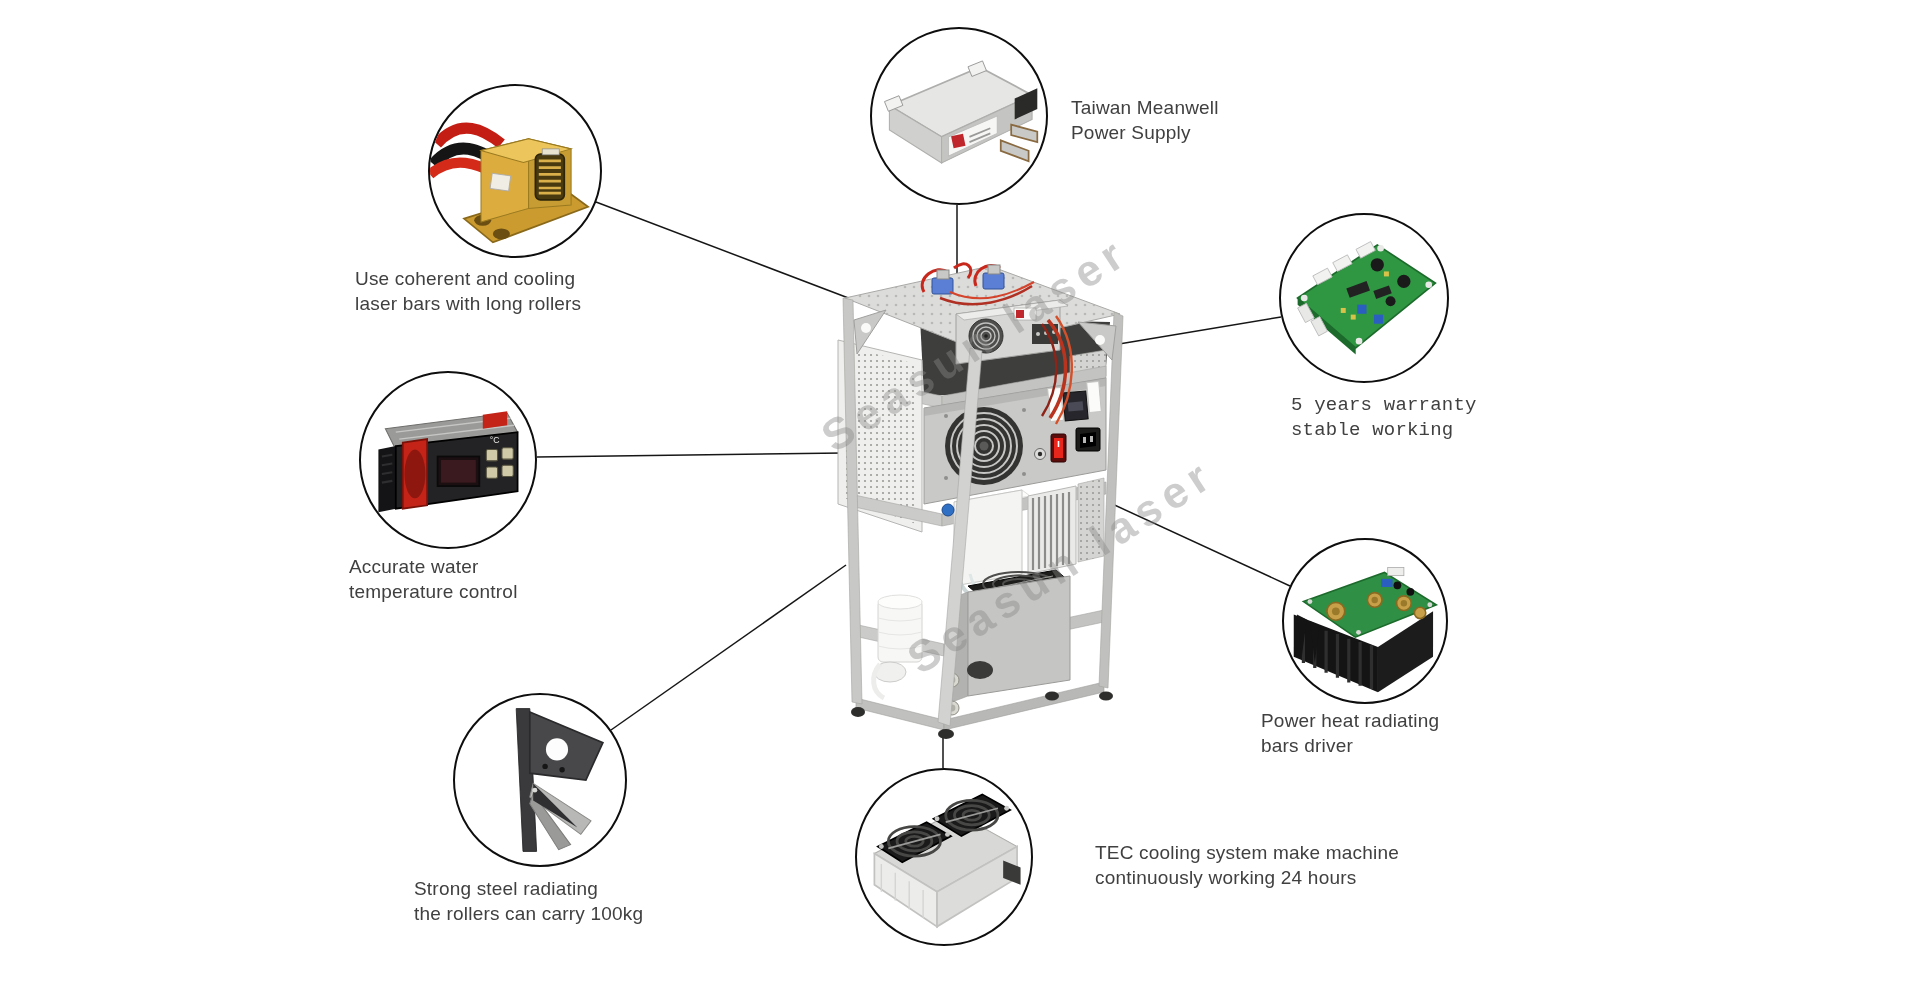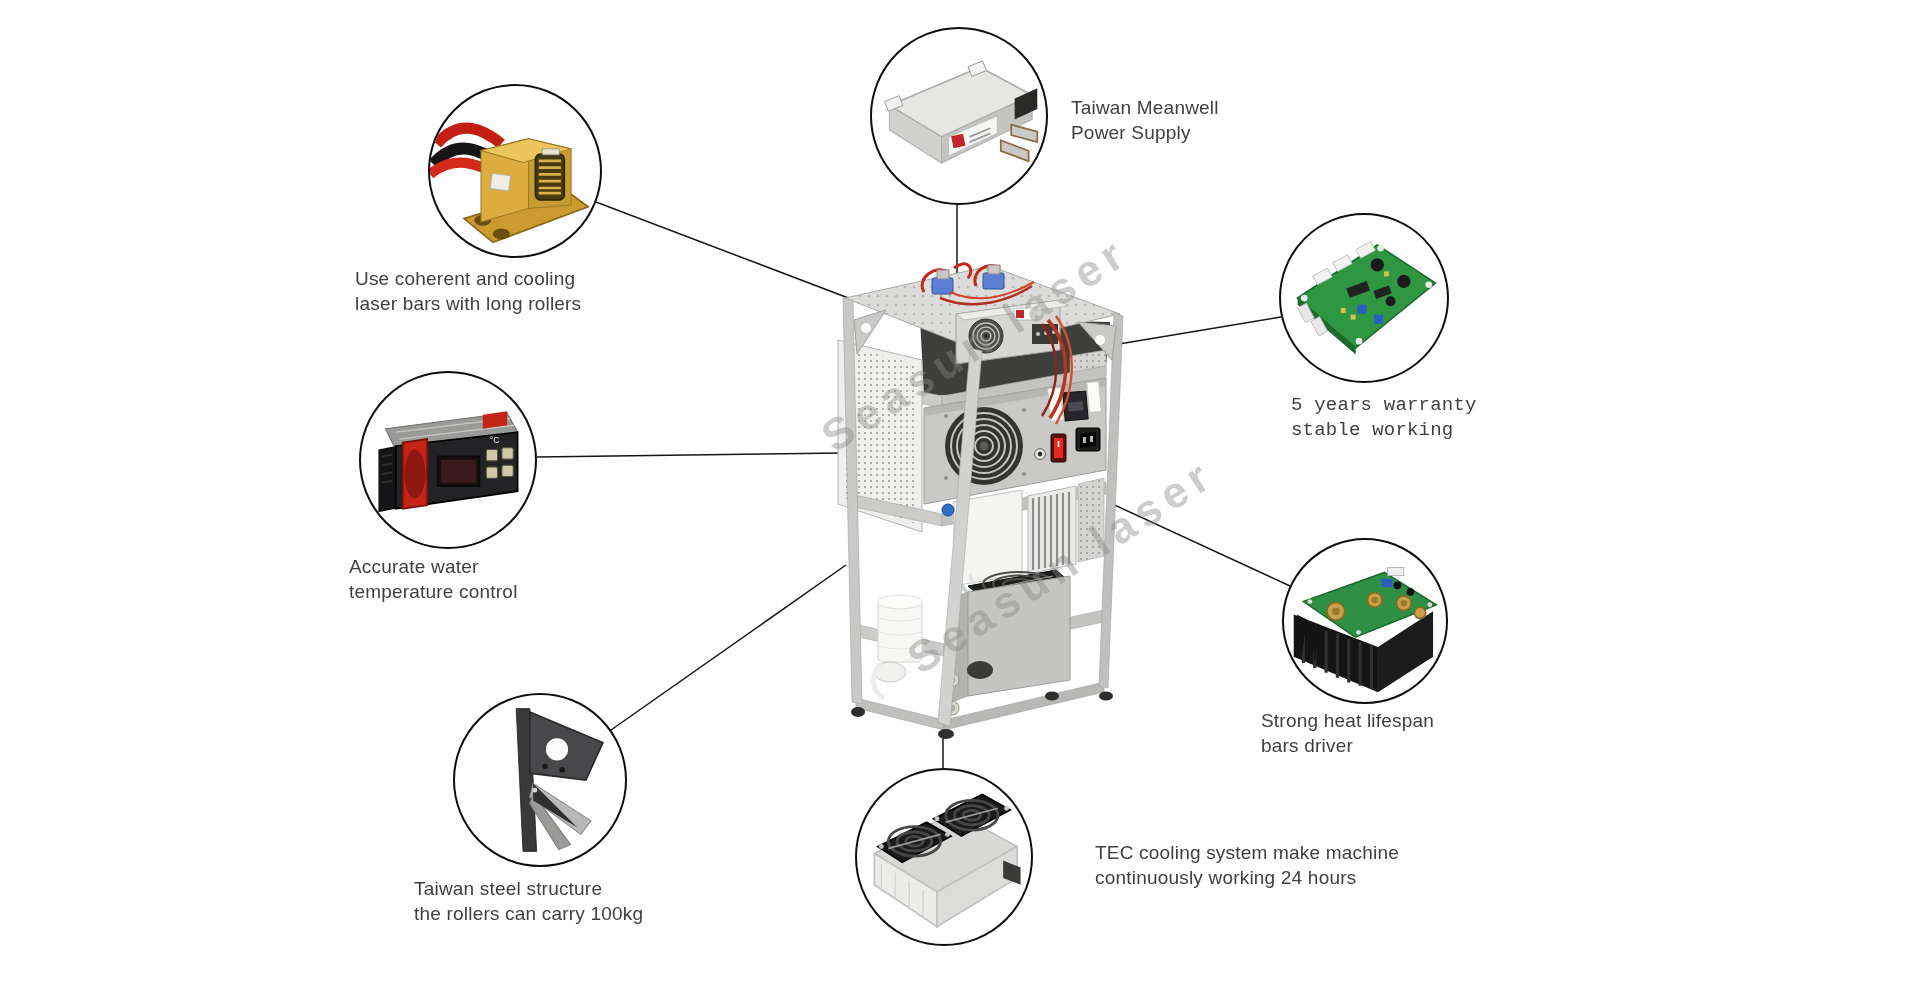--- a/index.html
+++ b/index.html
@@ -377,39 +377,39 @@
         <circle cx="78" cy="32" r="2.4" fill="#111111"></circle>
       <rect x="64" y="17" width="10" height="5" fill="#eeeeec" stroke="#aaa" stroke-width="0.5"></rect>
       <g fill="#d8d8d6">
           <circle cx="16" cy="38" r="1.5"></circle>
           <circle cx="46" cy="57" r="1.5"></circle>
           <circle cx="90" cy="40" r="1.5"></circle>
         </g>
     </svg>
   </div>
   <div class="callout-label" style="left:1261px;top:708px;">
-    <div>Strong heat lifespan</div>
+    <div>Power heat radiating</div>
     <div>bars driver</div>
   </div>
 
   <div class="callout-circle" style="left:453px;top:693px;width:174px;height:174px;">
     <svg viewBox="0 0 100 100">
       <polygon points="36,8 44,8 48,92 40,92" fill="#3a3a3c" stroke="#242426" stroke-width="0.5"></polygon>
       <polygon points="44,10 87,28 77,50 44,46" fill="#48484a" stroke="#2a2a2c"></polygon>
       <circle cx="60" cy="32" r="6.5" fill="#fdfdfd"></circle>
       <circle cx="53" cy="42" r="1.6" fill="#161616"></circle>
         <circle cx="63" cy="44" r="1.6" fill="#161616"></circle>
       <polygon points="46,52 80,74 74,82 44,60" fill="#b8b8b6" stroke="#8a8a88" stroke-width="0.6"></polygon>
       <polygon points="46,58 68,88 61,91 44,64" fill="#9a9a98" stroke="#7e7e7c" stroke-width="0.6"></polygon>
       <polygon points="46,52 72,78 46,62" fill="#2f2f31"></polygon>
       <circle cx="47" cy="56" r="1.4" fill="#d8d8d6"></circle>
     </svg>
   </div>
   <div class="callout-label" style="left:414px;top:876px;">
-    <div>Taiwan steel structure</div>
+    <div>Strong steel radiating</div>
     <div>the rollers can carry 100kg</div>
   </div>
 
   <div class="callout-circle" style="left:855px;top:768px;width:178px;height:178px;">
     <svg viewBox="0 0 100 100">
       <polygon points="10,48 56,24 92,44 46,70" fill="#d8d8d6" stroke="#aeaeac" stroke-width="0.6"></polygon>
       <polygon points="10,48 46,70 46,90 10,66" fill="#ececea" stroke="#c2c2c0"></polygon>
       <polygon points="46,70 92,44 92,62 46,90" fill="#dcdcda" stroke="#c2c2c0"></polygon>
       <g stroke="#d4d4d2" stroke-width="0.8">
           <line x1="14" y1="54" x2="14" y2="70"></line>

